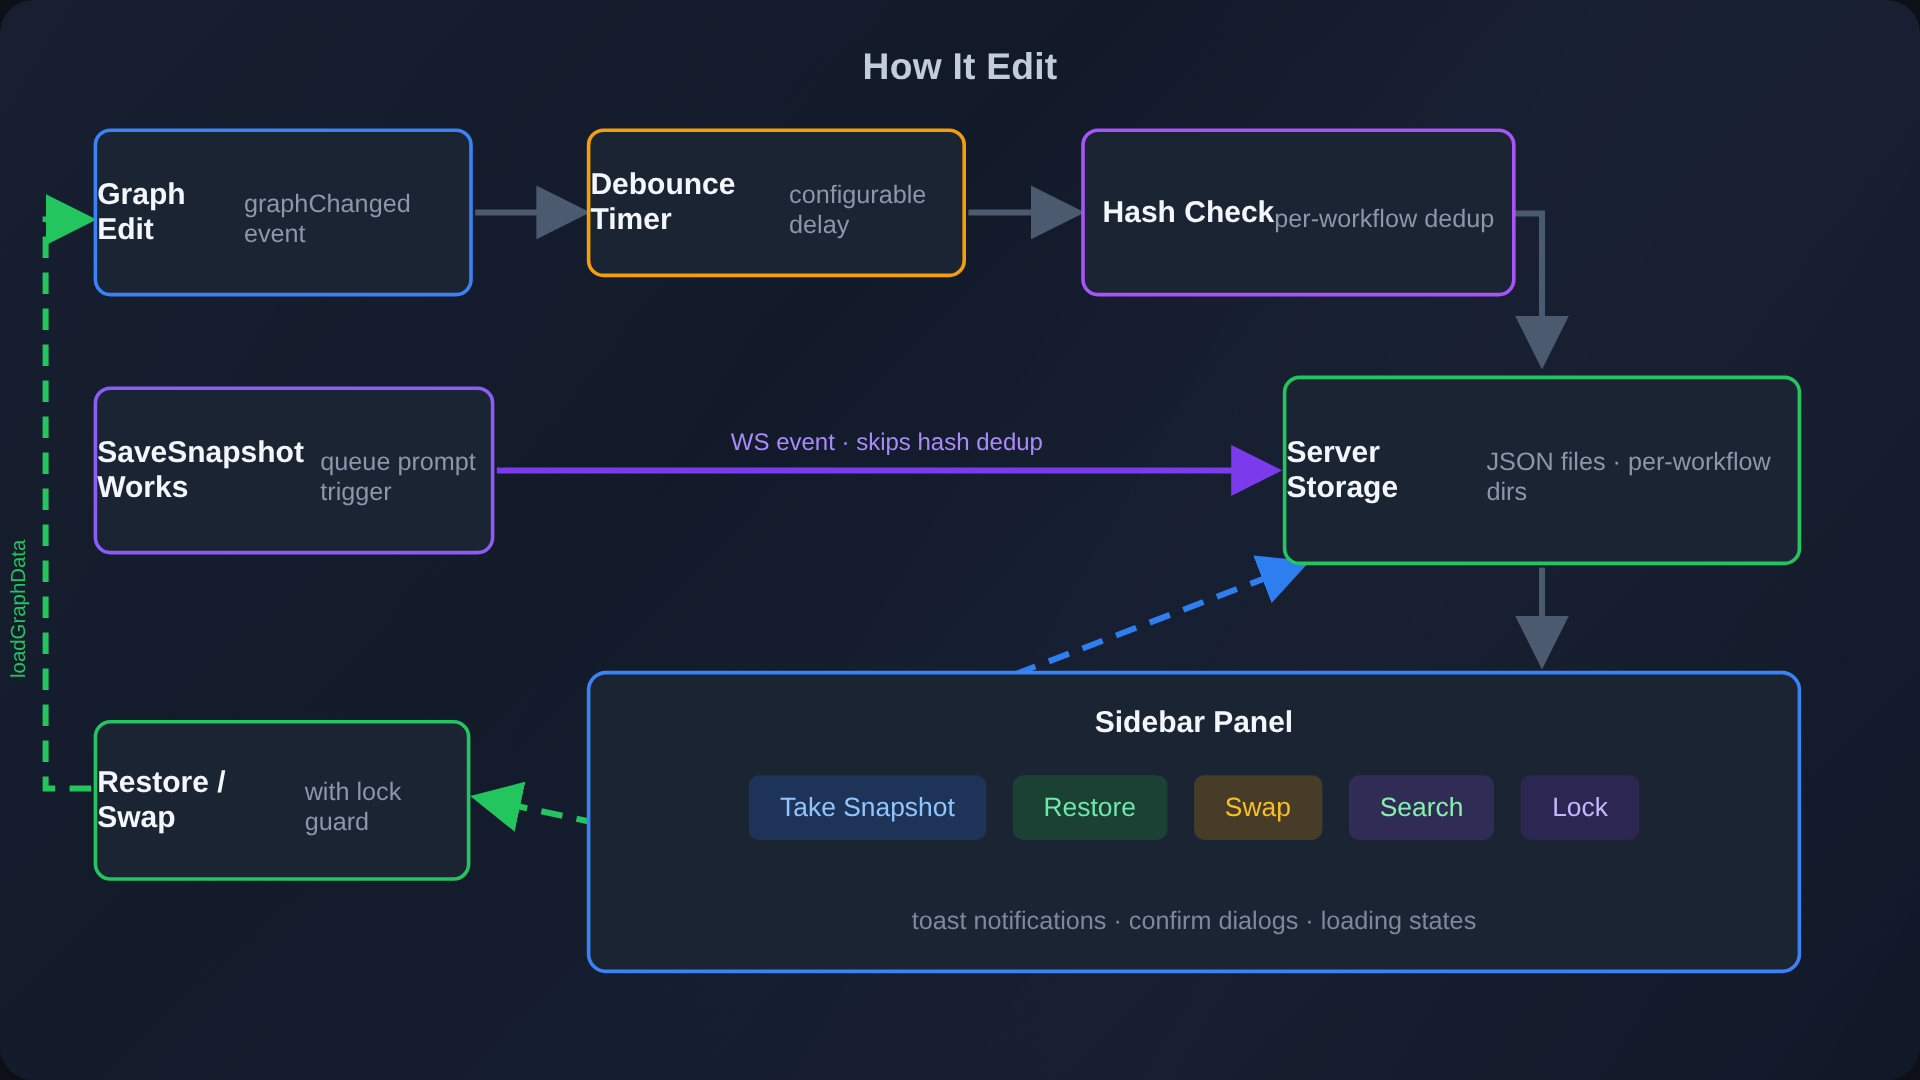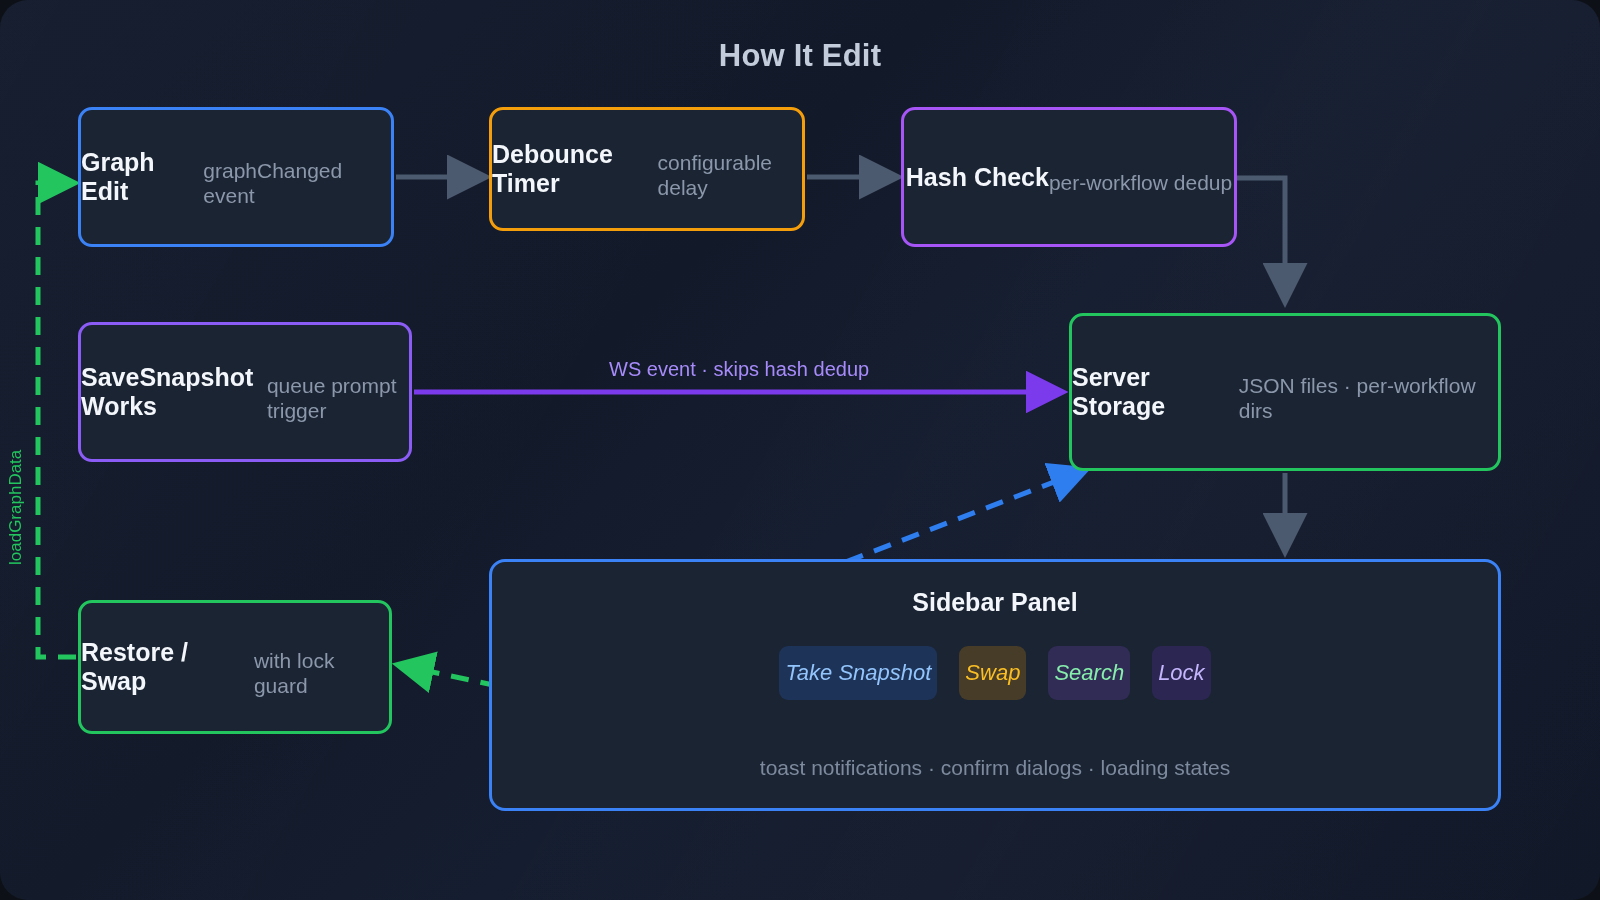--- a/index.html
+++ b/index.html
@@ -82,25 +82,24 @@
   }
   .btn-row {
     display: flex;
     justify-content: center;
     gap: 22px;
     margin-top: 29px;
   }
   .btn {
     box-sizing: border-box;
     border-radius: 9px;
-    padding: 16px 6px;
+    padding: 16px 26px;
     font-size: 22px;
     line-height: 1;
     white-space: nowrap;
-    font-style: italic;
   }
 
   .vlabel {
     position: absolute;
     font-size: 17px;
     color: #22c55e;
     transform: rotate(-90deg);
     transform-origin: left top;
     white-space: nowrap;
     z-index: 3;
@@ -159,21 +158,21 @@
   <div class="node" style="left:78px; top:107px; width:316px; height:140px; border-color:#3b82f6;">
     <div class="n-title">Graph Edit</div>
     <div class="n-sub">graphChanged event</div>
   </div>
 
   <div class="node" style="left:489px; top:107px; width:316px; height:124px; border-color:#f59e0b;">
     <div class="n-title">Debounce Timer</div>
     <div class="n-sub">configurable delay</div>
   </div>
 
-  <div class="node" style="left:901px; top:107px; width:336px; height:140px; border-color:#a855f7;">
+  <div class="node" style="left:901px; top:107px; width:362px; height:140px; border-color:#a855f7;">
     <div class="n-title">Hash Check</div>
     <div class="n-sub">per-workflow dedup</div>
   </div>
 
   <div class="node" style="left:78px; top:322px; width:334px; height:140px; border-color:#8b5cf6;">
     <div class="n-title">SaveSnapshot Works</div>
     <div class="n-sub">queue prompt trigger</div>
   </div>
 
   <div class="node" style="left:78px; top:600px; width:314px; height:134px; border-color:#22c55e;">
@@ -183,20 +182,21 @@
 
   <div class="node" style="left:1069px; top:313px; width:432px; height:158px; border-color:#22c55e;">
     <div class="n-title">Server Storage</div>
     <div class="n-sub">JSON files · per-workflow dirs</div>
   </div>
 
   <div class="panel" style="left:489px; top:559px; width:1012px; height:252px;">
     <div class="p-title">Sidebar Panel</div>
     <div class="btn-row">
       <div class="btn" style="background:#1e3358; color:#93c5fd;">Take Snapshot</div>
+      <div class="btn" style="background:#1b4034; color:#6ee7a8;">Restore</div>
       <div class="btn" style="background:#473c28; color:#fbbf24;">Swap</div>
       <div class="btn" style="background:#312c55; color:#86efac;">Search</div>
       <div class="btn" style="background:#2c2752; color:#c4b5fd;">Lock</div>
     </div>
     <div class="p-footer">toast notifications · confirm dialogs · loading states</div>
   </div>
 
   <div class="edge-label" style="left:609px; top:358px;">WS event · skips hash dedup</div>
 
   <div class="vlabel" style="left:6px; top:565px;">loadGraphData</div>

